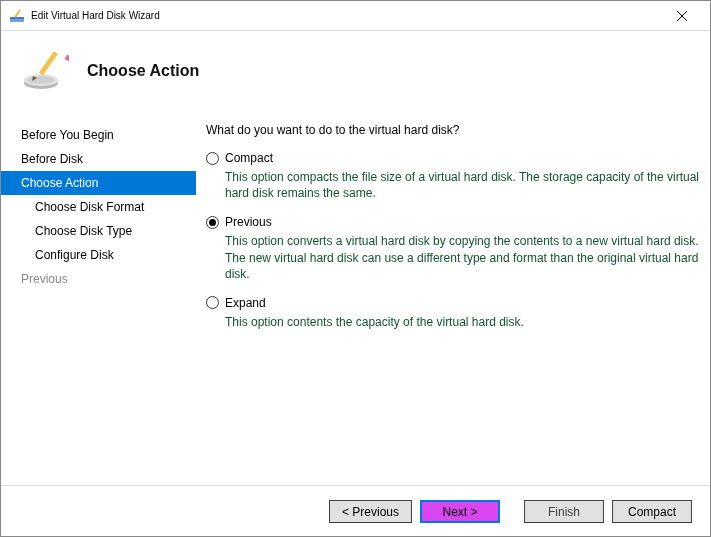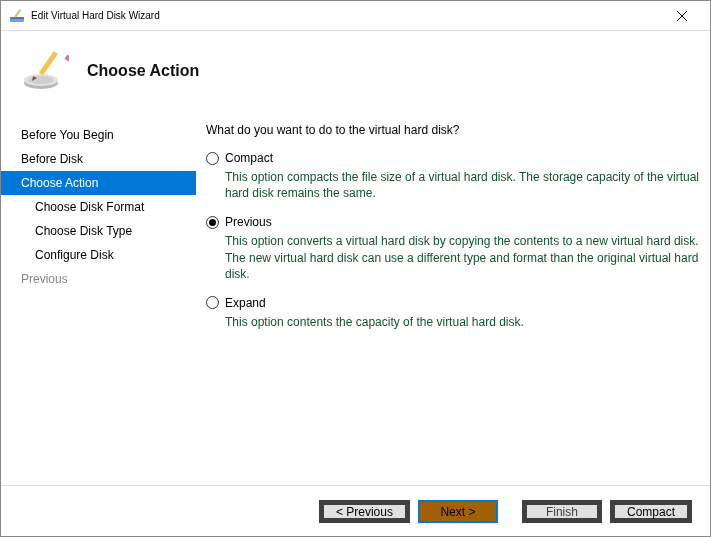--- a/index.html
+++ b/index.html
@@ -108,30 +108,30 @@
       align-items: center;
       justify-content: flex-end;
       gap: 8px;
       padding: 0 18px;
       border-top: 1px solid #ddd;
     }
     .btn {
       min-width: 80px;
       height: 23px;
       padding: 0 12px;
-      border: 5px solid #404040;
+      border: 1px solid #404040;
       background: #e1e1e1;
       font-size: 12px;
       cursor: pointer;
       display: inline-flex;
       align-items: center; justify-content: center;
     }
     .btn.default {
       border: 2px solid #0078d7;
-      background: #a16207;
+      background: #d946ef;
     }
     .btn.disabled {
       color: #404040;
       cursor: default;
       margin-left: 16px;
     }
   </style>
 </head>
 <body>
 

